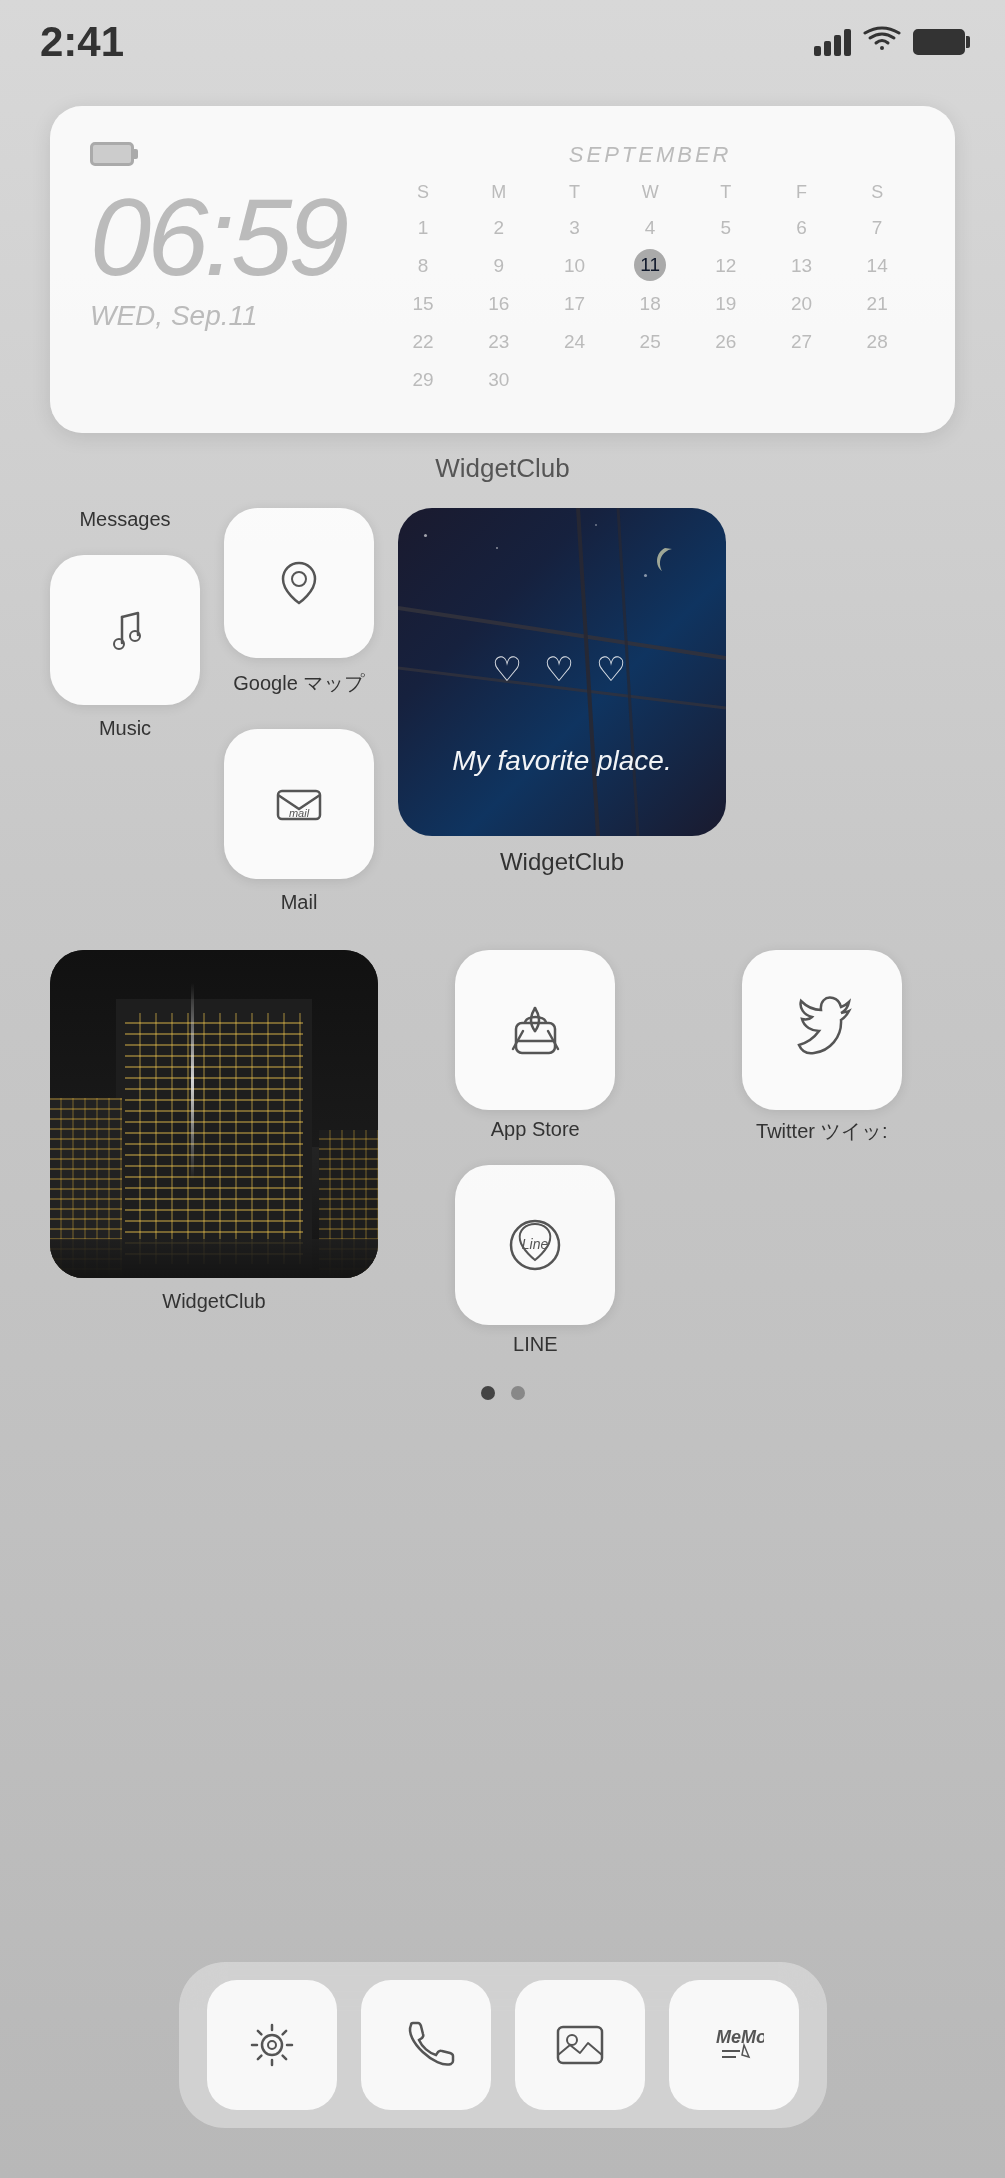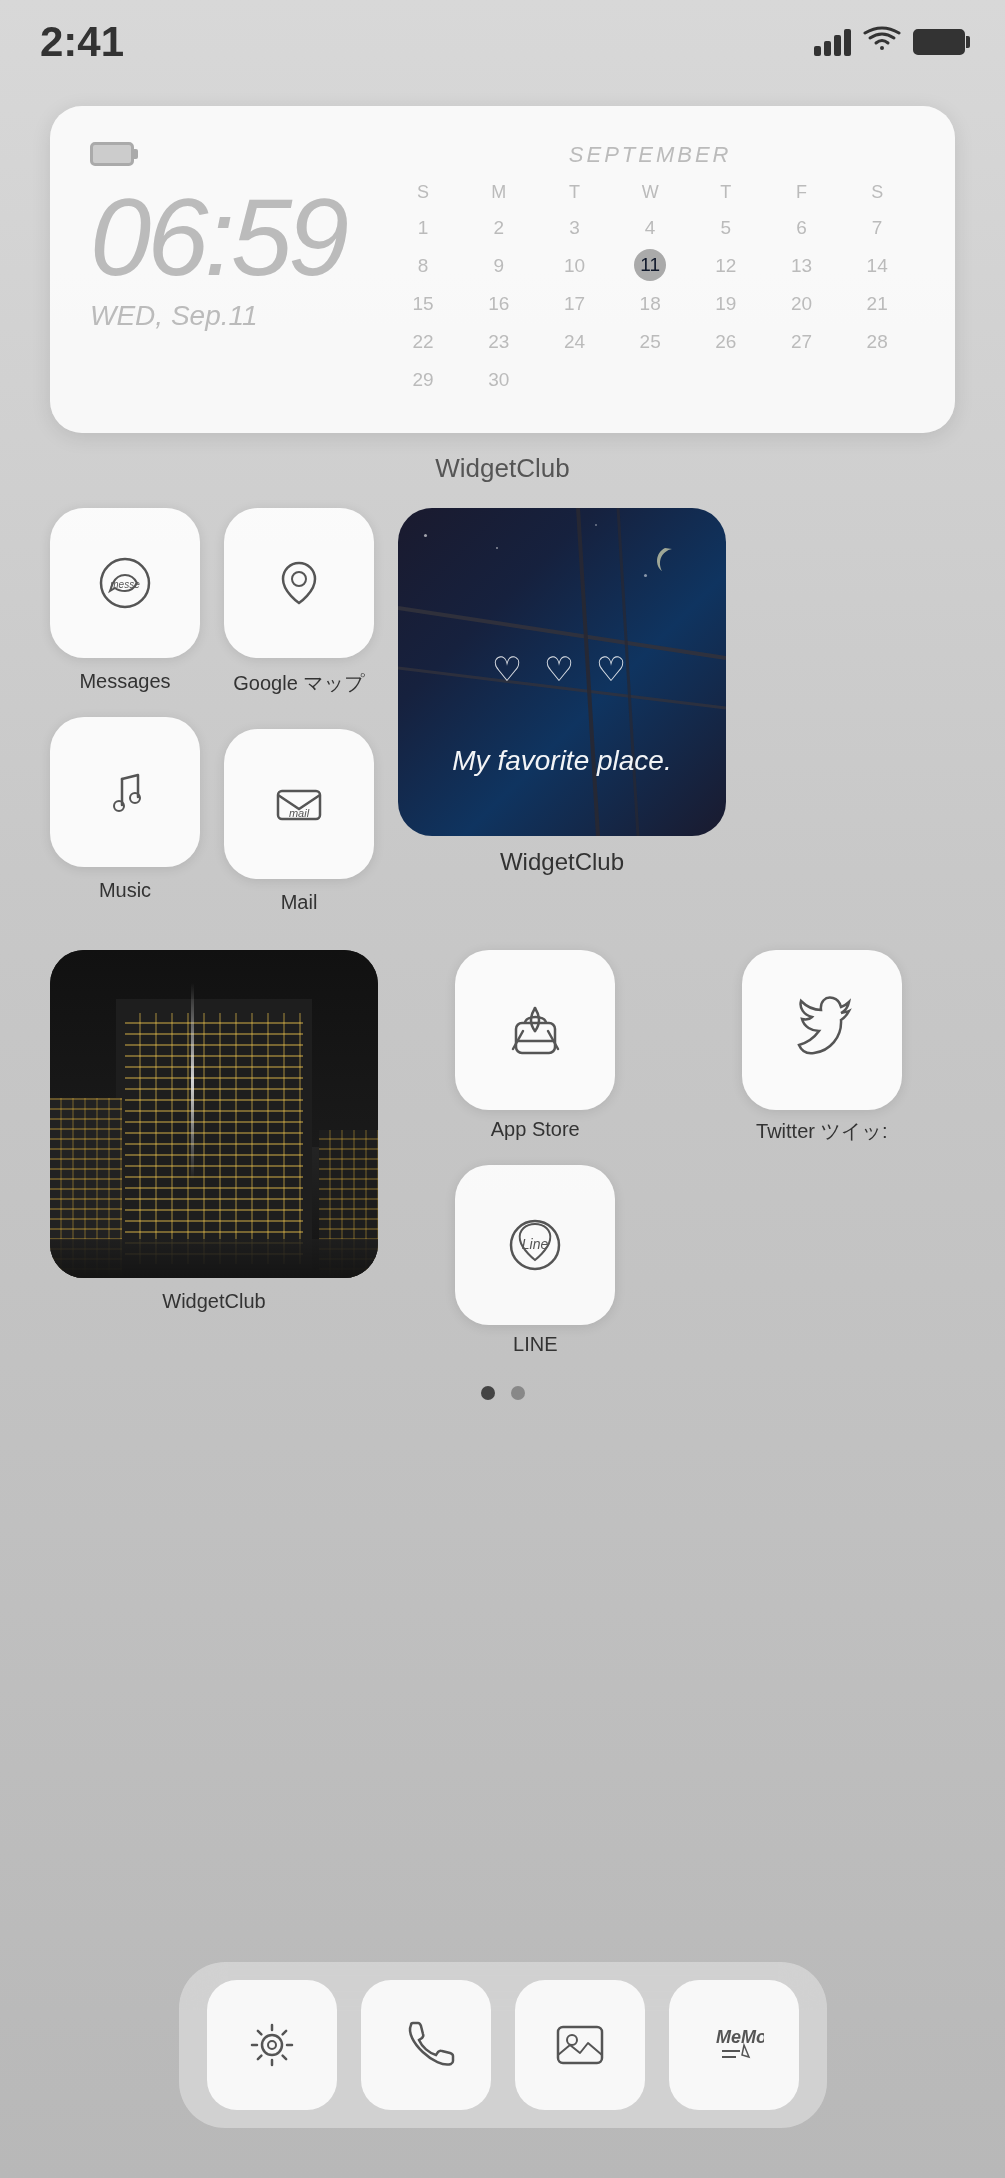--- a/index.html
+++ b/index.html
@@ -367,27 +367,20 @@
       </div>
     </div>
   </div>
 
   <div class="widgetclub-label">WidgetClub</div>
 
   <div style="display:flex; gap:24px; margin-bottom:0; align-items:flex-start;">
     <div style="display:flex; flex-direction:column; gap:24px;">
 
       <div class="app-item">
-        <div class="app-icon">
-          <svg width="70" height="70" viewBox="0 0 70 70" fill="none">
-            <circle cx="35" cy="35" r="24" stroke="#555" stroke-width="2.5" fill="none"></circle>
-            <path d="M23 35 Q27 27 35 27 Q43 27 47 35 Q43 43 35 43 Q29 43 25 40 L20 43 Z" stroke="#555" stroke-width="2" fill="none"></path>
-            <text x="35" y="40" text-anchor="middle" font-size="10" fill="#555" font-style="italic">messe</text>
-          </svg>
-        </div>
         <span class="app-label">Messages</span>
       </div>
 
       <div class="app-item">
         <div class="app-icon">
           <svg width="70" height="70" viewBox="0 0 70 70" fill="none">
             <path d="M32 22 L32 48" stroke="#555" stroke-width="2.5" stroke-linecap="round"></path>
             <path d="M32 22 L48 18 L48 40" stroke="#555" stroke-width="2.5" stroke-linecap="round" stroke-linejoin="round"></path>
             <circle cx="29" cy="49" r="5" stroke="#555" stroke-width="2" fill="none"></circle>
             <circle cx="45" cy="41" r="5" stroke="#555" stroke-width="2" fill="none"></circle>

